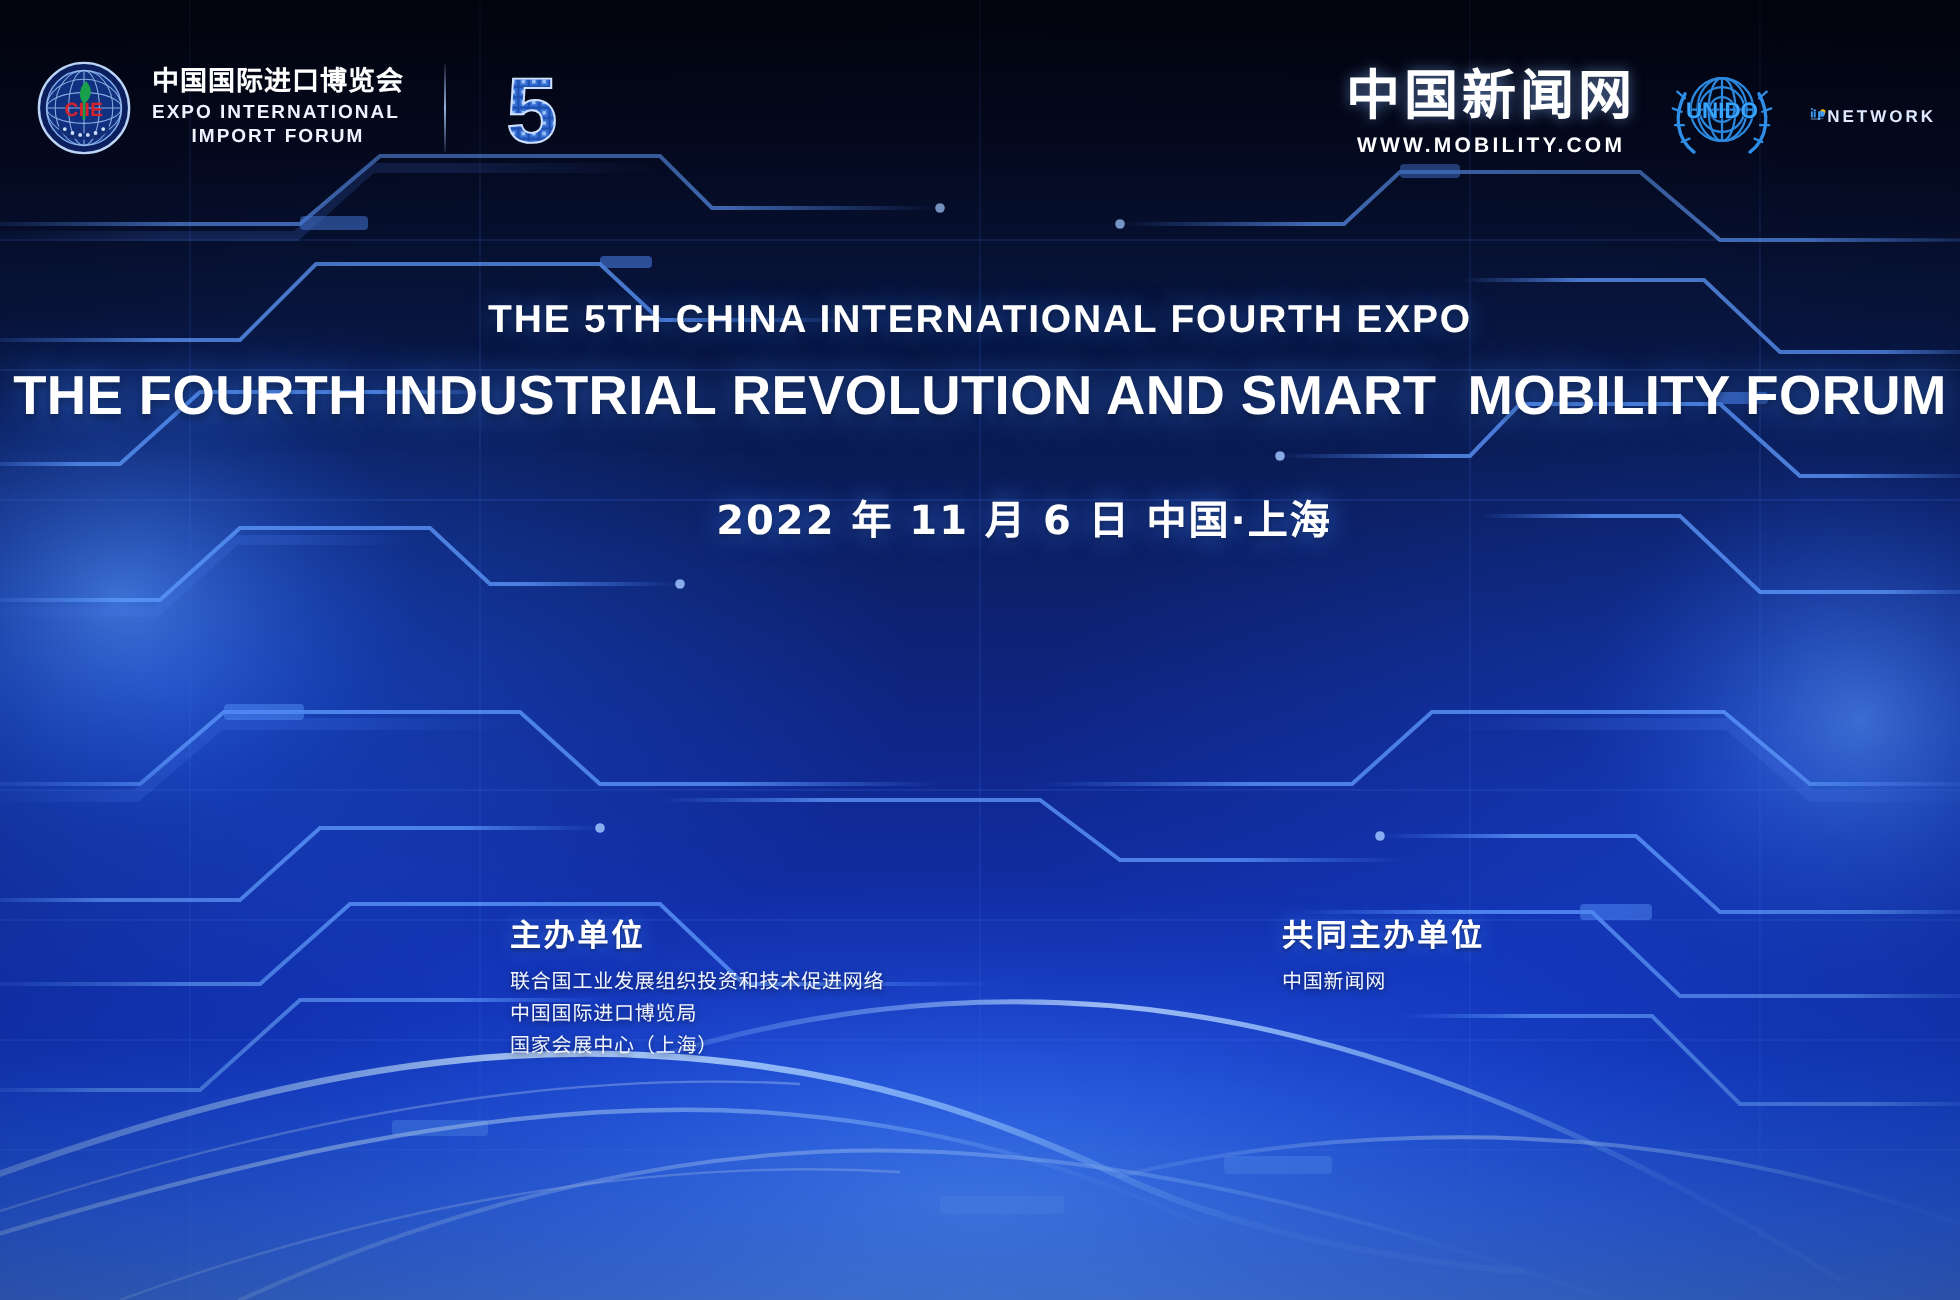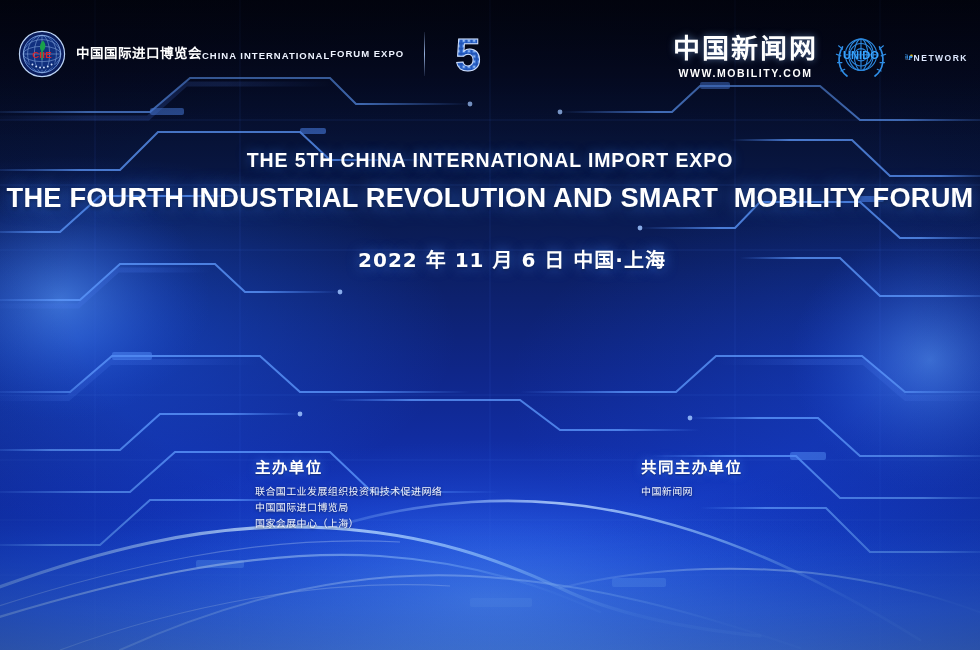--- a/index.html
+++ b/index.html
@@ -37,21 +37,21 @@
     background:
       linear-gradient(180deg, rgba(0,0,0,0.55) 0%, rgba(0,0,0,0.0) 22%),
       radial-gradient(ellipse 95% 80% at 50% 45%, rgba(0,0,0,0) 45%, rgba(2,5,22,0.42) 100%);
   }
 
   
   .header{position:absolute;top:0;left:0;right:0;height:110px;}
 
   .logo-left{position:absolute;left:18px;top:28px;display:flex;align-items:center;gap:10px;}
   .ciie-mark{width:48px;height:48px;position:relative;flex:0 0 auto;}
-  .ciie-words{display:flex;flex-direction:row;justify-content:center;line-height:1;}
+  .ciie-words{display:flex;flex-direction:column;justify-content:center;line-height:1;}
   .ciie-cn{font-size:13.5px;color:#ffffff;letter-spacing:0.5px;font-weight:700;white-space:nowrap;
     font-family:"DejaVu Sans","Liberation Sans",sans-serif;}
   .ciie-en1{font-size:9.5px;color:#eef3ff;letter-spacing:1.0px;font-weight:700;margin-top:4px;white-space:nowrap;}
   .ciie-en2{font-size:9.5px;color:#eef3ff;letter-spacing:1.0px;font-weight:700;margin-top:2px;white-space:nowrap;text-align:center;}
   .divider-v{width:1px;height:44px;background:linear-gradient(180deg,rgba(150,185,255,0.1),rgba(175,205,255,0.85),rgba(150,185,255,0.1));margin:0 10px;}
   .five-mark{width:46px;height:52px;position:relative;flex:0 0 auto;}
 
   .logo-right{position:absolute;right:12px;top:26px;display:flex;align-items:center;gap:12px;}
   .cnews{display:flex;flex-direction:column;align-items:center;justify-content:center;line-height:1;}
   .cnews-cn{font-size:27px;color:#ffffff;font-weight:700;letter-spacing:2px;white-space:nowrap;
@@ -269,22 +269,22 @@
             <circle cx="46" cy="78" r="2"></circle>
               <circle cx="54" cy="78" r="2"></circle>
             <circle cx="62" cy="76" r="2"></circle>
               <circle cx="70" cy="72" r="2"></circle>
           </g>
         </svg>
       </div>
 
       <div class="ciie-words">
         <div class="ciie-cn">中国国际进口博览会</div>
-        <div class="ciie-en1">CHINA INTERNATIONAL</div>
-        <div class="ciie-en2">FORUM EXPO</div>
+        <div class="ciie-en1">EXPO INTERNATIONAL</div>
+        <div class="ciie-en2">IMPORT FORUM</div>
       </div>
 
       <div class="divider-v"></div>
 
       <div class="five-mark">
         <svg viewBox="0 0 60 70" width="46" height="52">
           <defs>
             <pattern id="fivetex" width="7" height="7" patternUnits="userSpaceOnUse">
               <rect width="7" height="7" fill="#1d4fb0"></rect>
               <rect x="0.6" y="0.6" width="5.4" height="5.4" fill="#3f7be0" opacity="0.75"></rect>
@@ -347,21 +347,21 @@
             <rect x="12" y="50" width="52" height="2"></rect>
             <rect x="12" y="54" width="40" height="2"></rect>
           </g>
         </svg>
         <div class="itp-net">NETWORK</div>
       </div>
     </div>
   </div>
 
   <div class="titles">
-    <div class="expo-en">THE 5TH CHINA INTERNATIONAL IMPORT EXPO</div>
+    <div class="expo-en">THE 5TH CHINA INTERNATIONAL FOURTH EXPO</div>
     <div class="forum-en">THE FOURTH INDUSTRIAL REVOLUTION AND SMART  MOBILITY FORUM</div>
     <div class="datebar">2022 年 11 月 6 日   中国·上海</div>
   </div>
 
   <div class="orgs">
     <div class="org-col org-host">
       <div class="org-title">主办单位</div>
       <div class="org-line">联合国工业发展组织投资和技术促进网络<br>中国国际进口博览局<br>国家会展中心（上海）</div>
     </div>
     <div class="org-col org-cohost">

